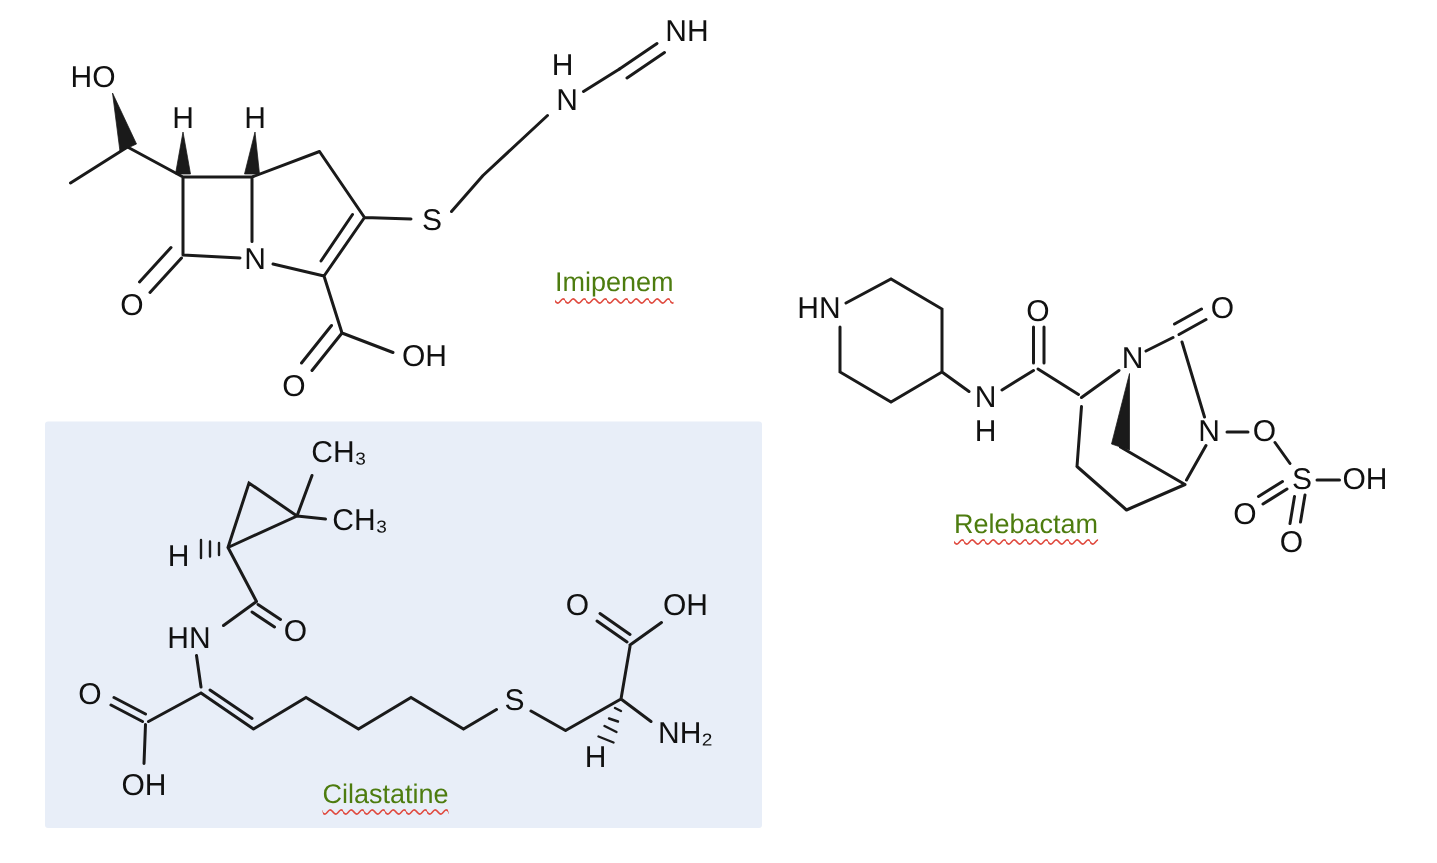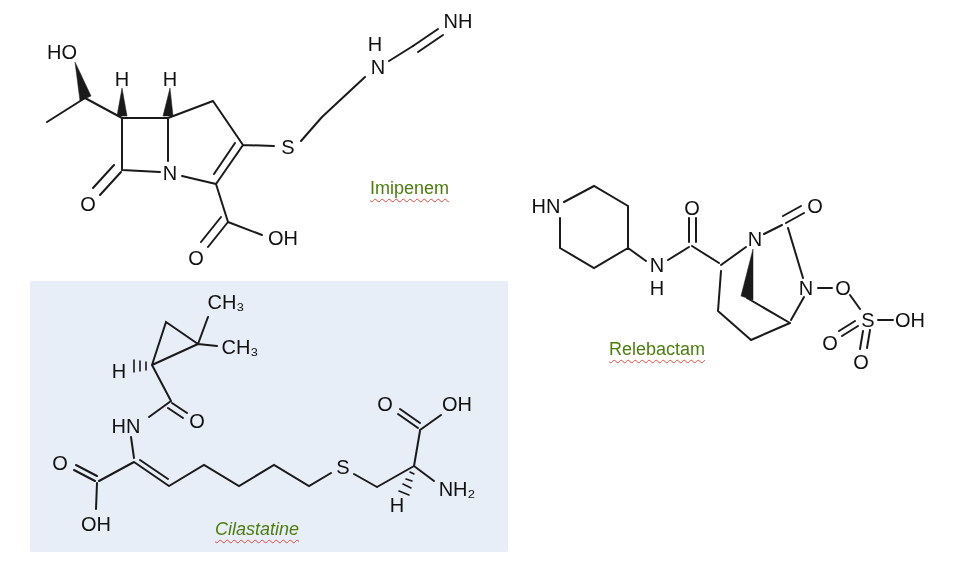--- a/index.html
+++ b/index.html
@@ -56,22 +56,22 @@
     font-size: 18px;
     color: #4d7c0f;
     text-decoration: underline;
     text-decoration-style: wavy;
     text-decoration-color: #e04a3f;
     text-decoration-thickness: 1px;
     text-underline-offset: 4px;
     white-space: nowrap;
   }
   .label-imipenem   { left: 370px; top: 178px; }
-  .label-relebactam { left: 609px; top: 339px; text-align: center; }
-  .label-cilastatine{ left: 215px; top: 519px; font-style: italic; }
+  .label-relebactam { left: 636px; top: 339px; text-align: center; }
+  .label-cilastatine{ left: 215px; top: 519px; }
 </style>
 </head>
 <body>
 
 <div class="stage">
 
   <div class="highlight-box" style="background: rgb(232, 238, 248);"></div>
 
   <svg class="structures" width="958" height="575" viewBox="0 0 958 575">
 

